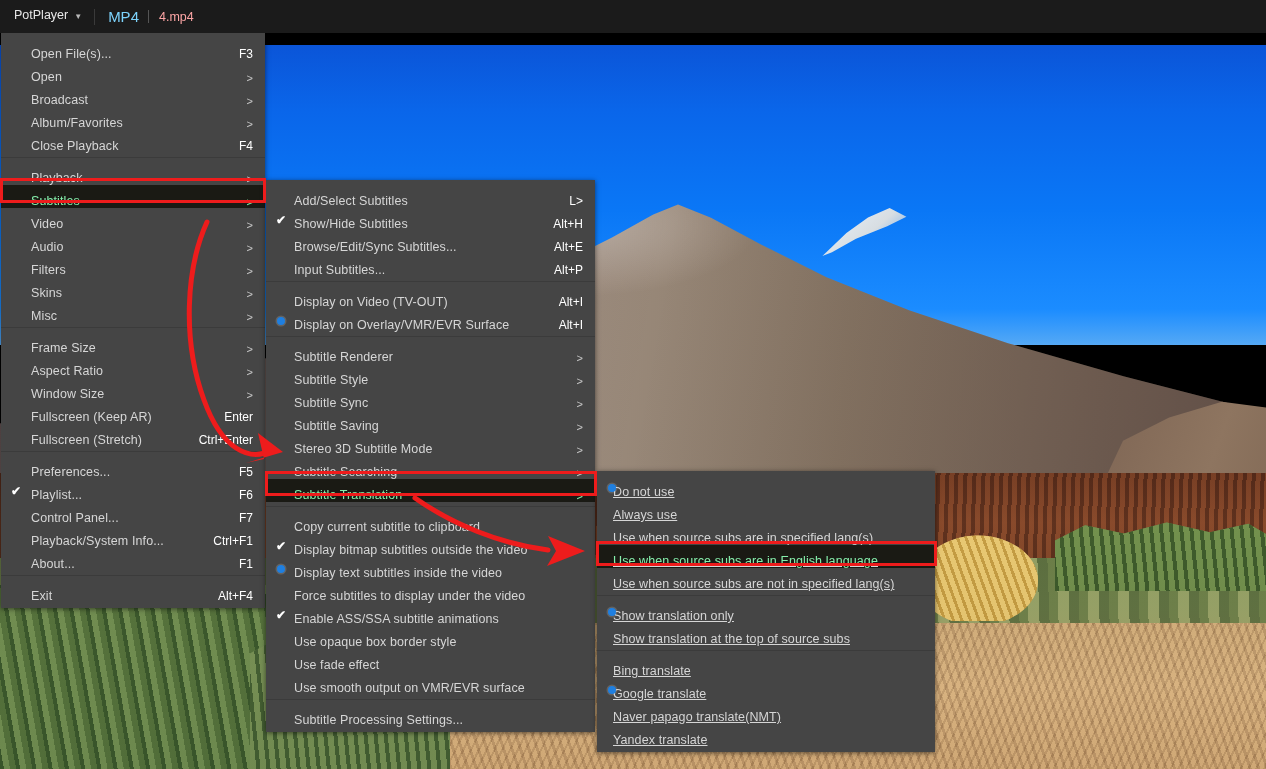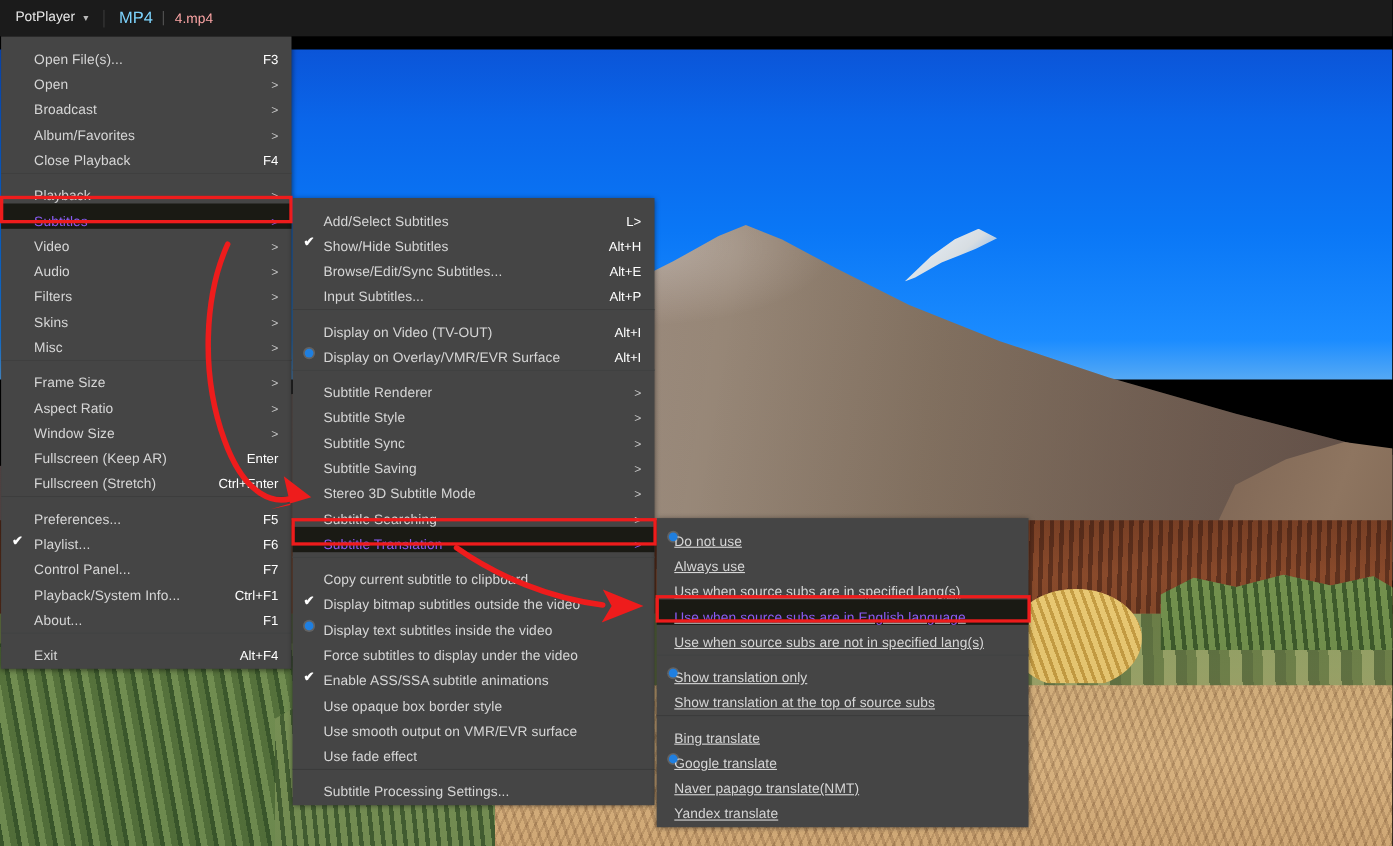--- a/index.html
+++ b/index.html
@@ -142,21 +142,21 @@
   .mark.check { color: #fff; font-size: 12px; font-weight: bold; }
   .mark.radio::before {
     content: ""; width: 8px; height: 8px; border-radius: 50%;
     background: #1f7fe0; box-shadow: 0 0 0 1.5px rgba(255,255,255,0.16);
     display: block;
   }
   .menu .row.hl {
     background: #1a1a14;
   }
   .menu .row.hl .label,
-  .menu .row.hl .arrow { color: #8b5cf6; }
+  .menu .row.hl .arrow { color: #86efac; }
 
   
   .redbox {
     position: absolute; border: 3px solid #ee1c1c; z-index: 45; pointer-events: none;
   }
   .annot-svg { position: absolute; left: 0; top: 0; width: 1266px; height: 769px; z-index: 50; pointer-events: none; }
 
   
   #menu-main { left: 1px; top: 33px; width: 264px; }
   #menu-subtitles { left: 266px; top: 180px; width: 329px; }
@@ -369,24 +369,24 @@
         <span class="label">Force subtitles to display under the video</span>
       </div>
       <div class="row">
         <span class="mark check">✔</span>
         <span class="label">Enable ASS/SSA subtitle animations</span>
       </div>
       <div class="row">
         <span class="label">Use opaque box border style</span>
       </div>
       <div class="row">
+        <span class="label">Use fade effect</span>
+      </div>
+      <div class="row">
         <span class="label">Use smooth output on VMR/EVR surface</span>
-      </div>
-      <div class="row">
-        <span class="label">Use fade effect</span>
       </div>
       <div class="sep"></div>
       <div class="row">
         <span class="label">Subtitle Processing Settings...</span>
       </div>
     </div>
   <div class="menu" id="menu-translation">
       <div class="row">
         <span class="mark radio"></span>
         <span class="label">Do not use</span>

